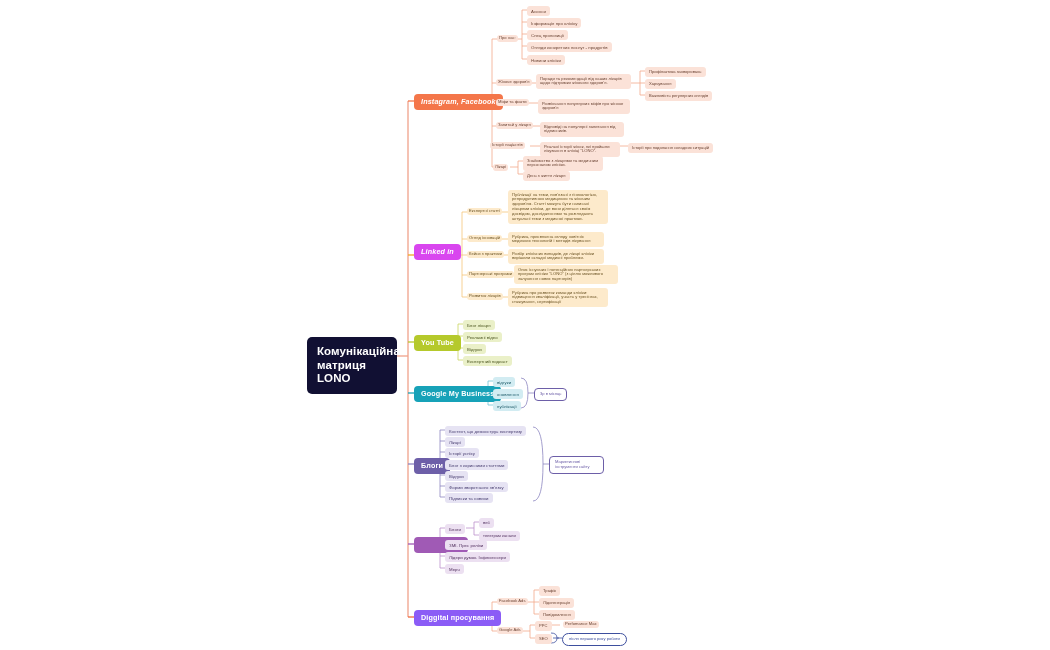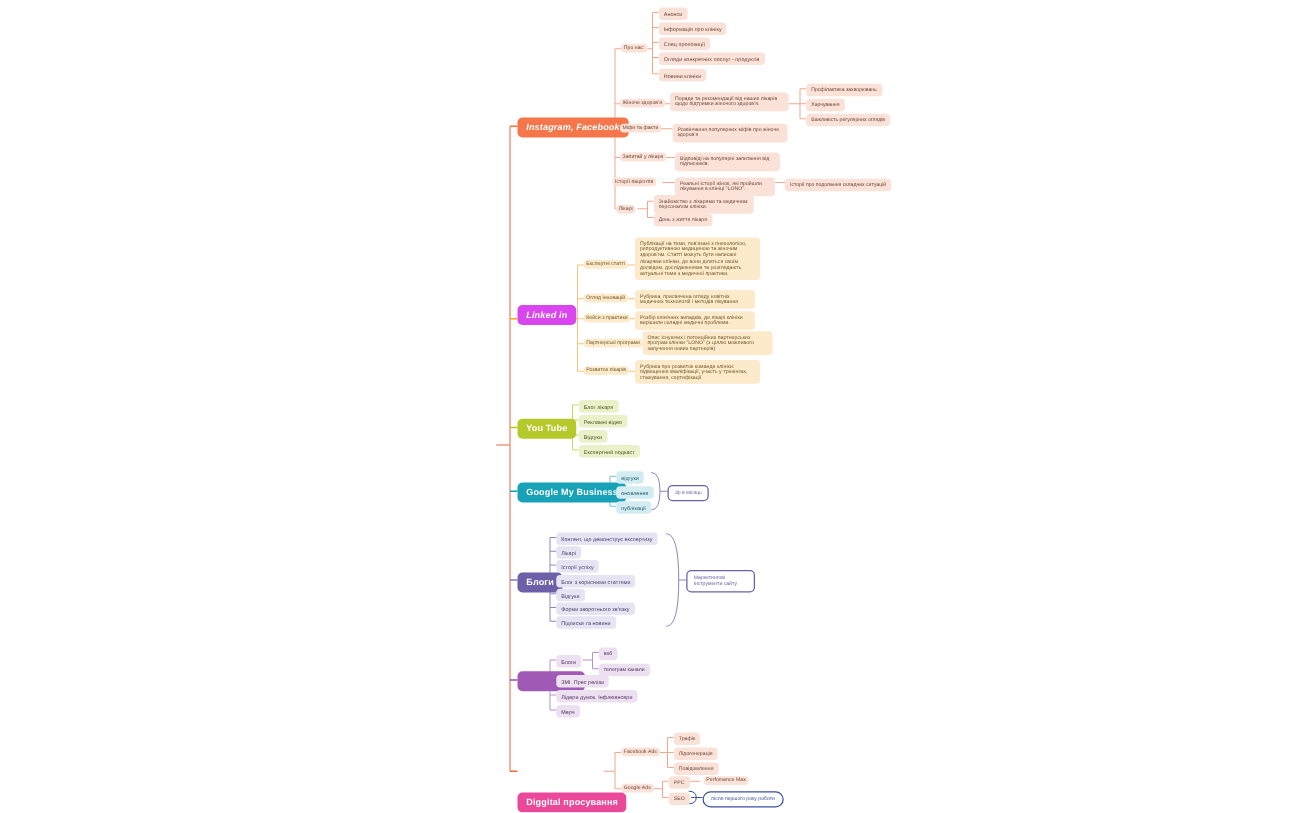--- a/index.html
+++ b/index.html
@@ -218,20 +218,22 @@
     <path d="M522,631 L530,631" stroke="#f2a88c" stroke-width=".8" fill="none"></path>
     <path d="M530,625 L530,638" stroke="#f2a88c" stroke-width=".8" fill="none"></path>
     <path d="M530,625 L535,625" stroke="#f2a88c" stroke-width=".8" fill="none"></path>
     <path d="M530,638 L535,638" stroke="#f2a88c" stroke-width=".8" fill="none"></path>
     <path d="M552,625 L560,625" stroke="#f2a88c" stroke-width=".8" fill="none"></path>
     <path d="M553,638 Q559,638 559,638 " stroke="#3d4f9e" stroke-width=".8" fill="none"></path>
     <path d="M551,633 Q557,633 557,638 Q557,643 551,643" stroke="#3d4f9e" stroke-width=".8" fill="none"></path>
     <path d="M557,638 L562,638" stroke="#3d4f9e" stroke-width=".8" fill="none"></path>
   </svg>
 
+  <div class="node root" style="left:307px; top:337px; width:90px;">Комунікаційна
+матриця LONO</div>
 
   <div class="node b1" style="left:414px; top:94px; background:#f4764a;font-style:italic;">Instagram, Facebook</div>
 
   <div class="fam-orange">
     <div class="node b2 plain" style="left:497px; top:35px;">Про нас:</div>
     <div class="node b2" style="left:527px; top:6px;">Анонси</div>
     <div class="node b2" style="left:527px; top:18px;">Інформація про клініку</div>
     <div class="node b2" style="left:527px; top:30px;">Спец пропозиції</div>
     <div class="node b2" style="left:527px; top:42px;">Огляди конкретних послуг - продуктів</div>
     <div class="node b2" style="left:527px; top:55px;">Новини клініки</div>
@@ -311,21 +313,21 @@
 
   <div class="fam-purple">
     <div class="node b2" style="left:445px; top:524px;">Блоги</div>
     <div class="node b3" style="left:479px; top:518px;">веб</div>
     <div class="node b3" style="left:479px; top:531px;">телеграм канали</div>
     <div class="node b2" style="left:445px; top:540px;">ЗМІ. Прес релізи</div>
     <div class="node b2" style="left:445px; top:552px;">Лідери думок. Інфлюенсери</div>
     <div class="node b2" style="left:445px; top:564px;">Мерч</div>
   </div>
 
-  <div class="node b1" style="left:414px; top:610px; background:#ec4899;margin-top:24px;">Diggital просування</div>
+  <div class="node b1" style="left:414px; top:610px; background:#8b5cf6;">Diggital просування</div>
 
   <div class="fam-dorange">
     <div class="node b2 plain" style="left:497px; top:598px;">Facebook Ads</div>
     <div class="node b3" style="left:539px; top:586px;">Трафік</div>
     <div class="node b3" style="left:539px; top:598px;">Лідогенерація</div>
     <div class="node b3" style="left:539px; top:610px;">Повідомлення</div>
 
     <div class="node b2 plain" style="left:497px; top:627px;">Google Ads</div>
     <div class="node b3" style="left:535px; top:621px;">PPC</div>
     <div class="node b3 plain" style="left:563px; top:621px;">Perfomance Max</div>

